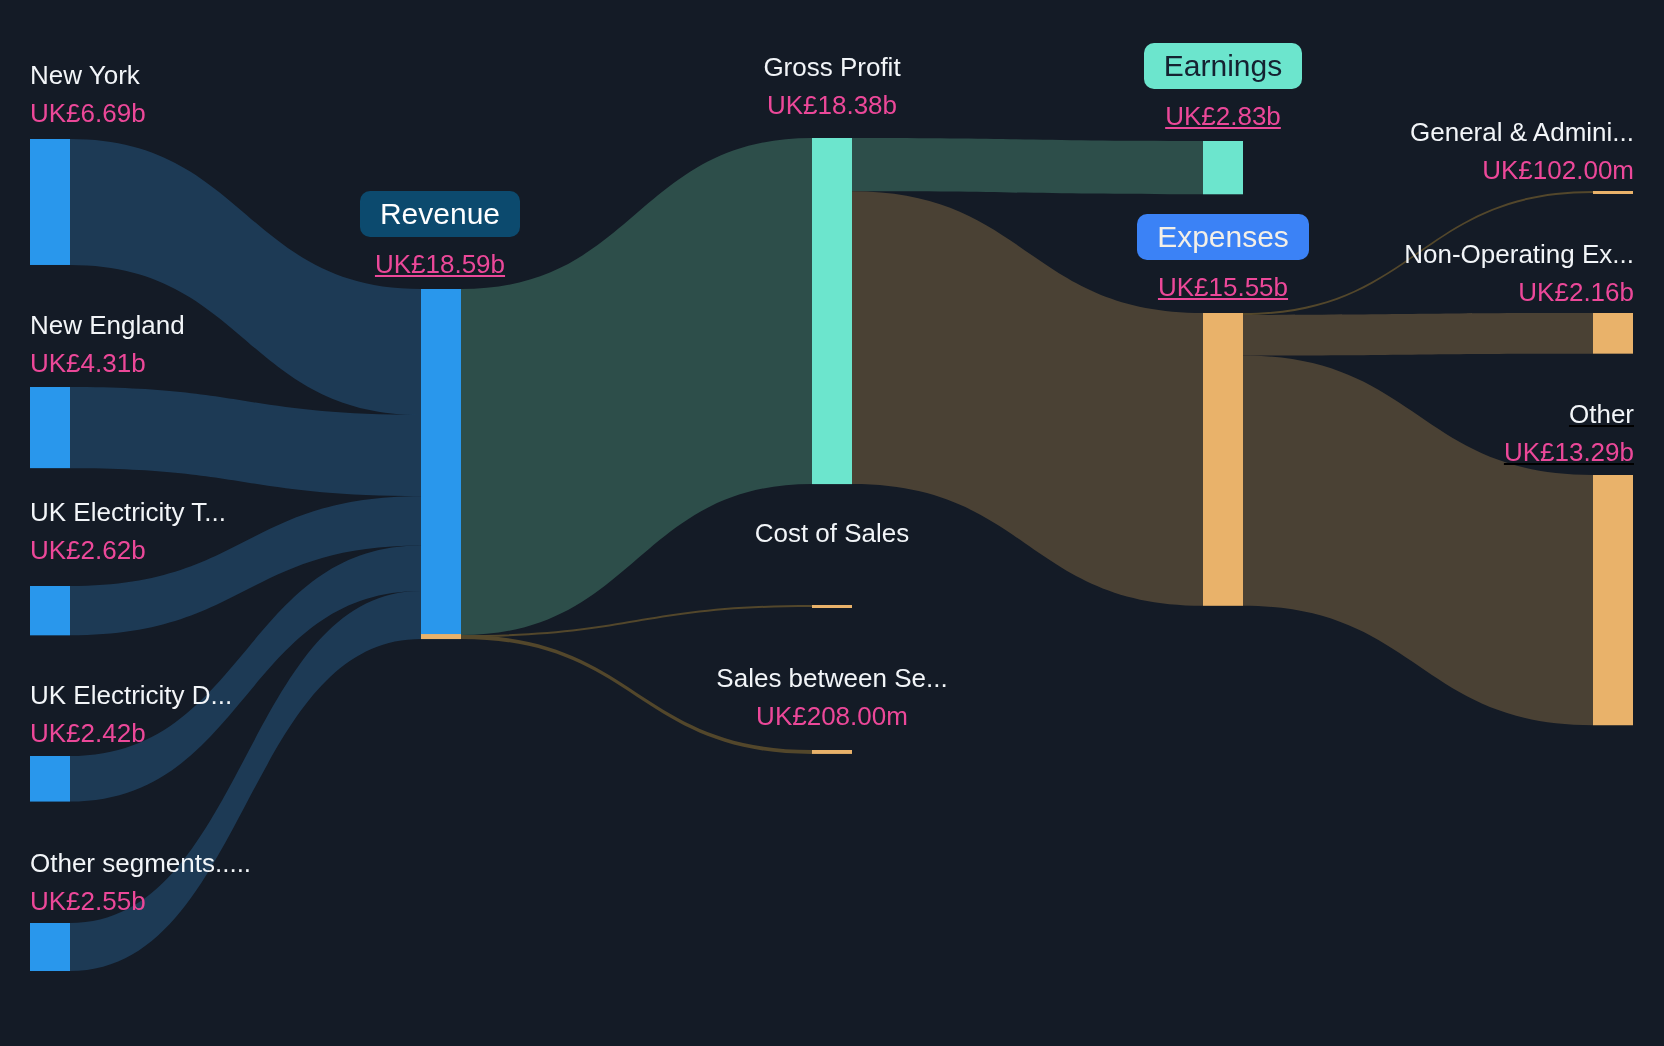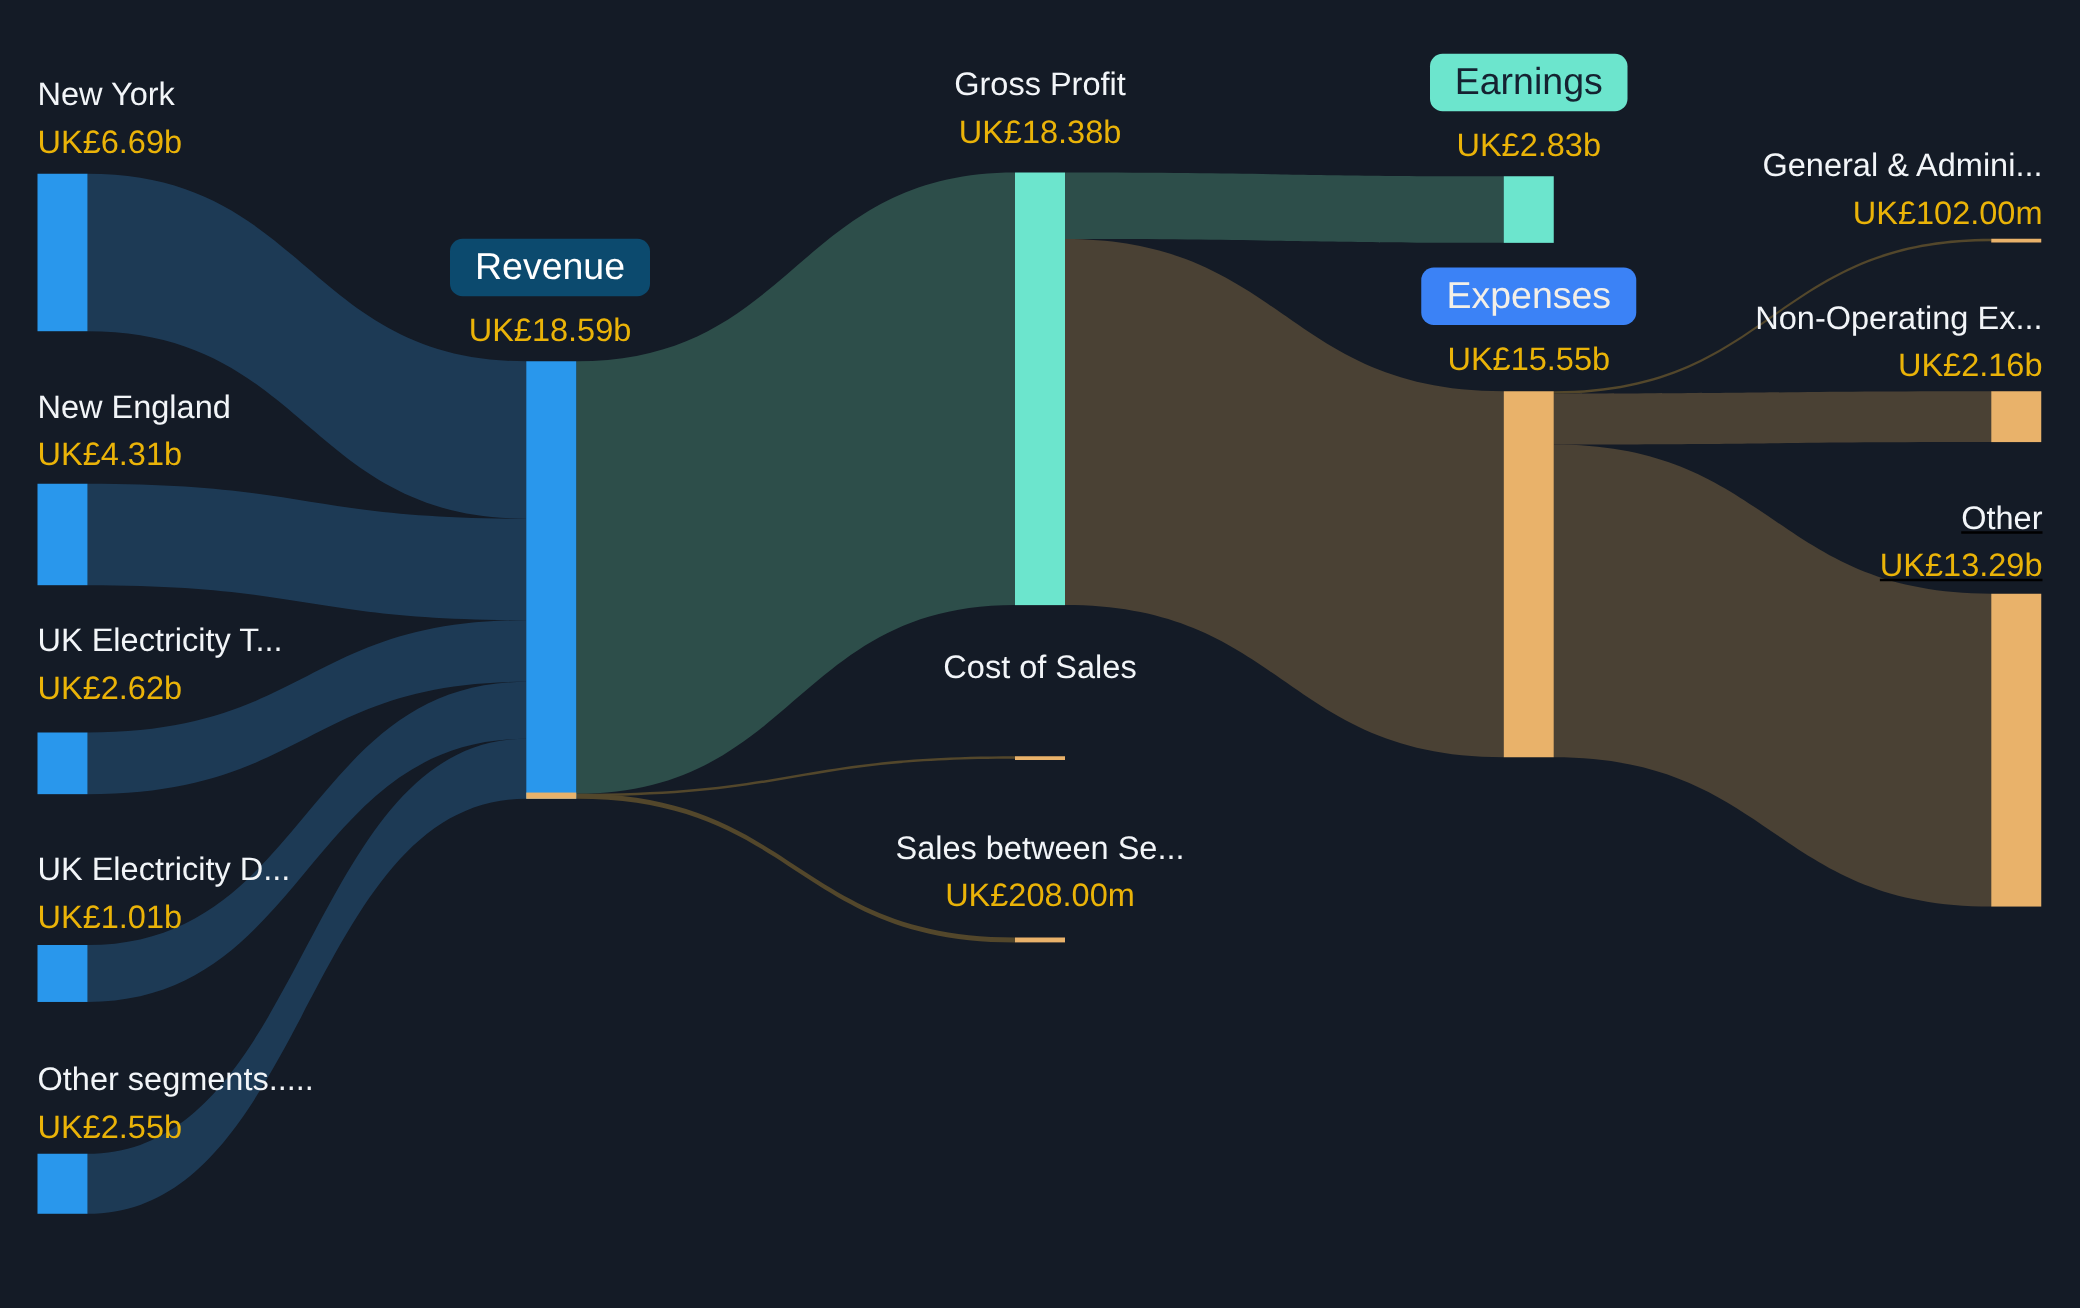--- a/index.html
+++ b/index.html
@@ -6,33 +6,33 @@
   body{
     width:1664px;height:1046px;
     background:#141b26;
     overflow:hidden;
     font-family:"Liberation Sans", sans-serif;
   }
   .stage{position:relative;width:1664px;height:742px;}
   #sankey-svg{position:absolute;left:0;top:0;}
   .lbl{position:absolute;font-size:26px;line-height:30px;white-space:nowrap;}
   .lbl .name{color:#f2f5f8;}
-  .lbl .val{color:#eab308;margin-top:8px;}
+  .lbl .val{color:#ec4899;margin-top:8px;}
   .center{width:400px;text-align:center;}
   .rightal{width:400px;text-align:right;}
   .badge{
     display:inline-block;
     padding:8px 20px;
     border-radius:10px;
     font-size:30px;line-height:30px;
   }
   .badge-revenue{background:#0c4a6e;color:#ffffff;}
   .badge-earnings{background:#6ce5cd;color:#152231;}
   .badge-expenses{background:#3b82f6;color:#f3efe7;}
-  .badge-group .val{margin-top:12px;}
+  .badge-group .val{margin-top:12px;text-decoration:underline;}
 </style>
 </head>
 <body>
 
 <div class="stage">
   <svg id="sankey-svg" width="1664" height="1046" viewBox="0 0 1664 1046">
       <path d="M 70 139 C 245.5 139 245.5 289 421 289 L 421 414.9727 C 245.5 414.9727 245.5 264.9727 70 264.9727 Z" fill="#24537b" fill-opacity="0.55"></path>
       <path d="M 70 387 C 245.5 387 245.5 414.9727 421 414.9727 L 421 496.13 C 245.5 496.13 245.5 468.15729999999996 70 468.15729999999996 Z" fill="#24537b" fill-opacity="0.55"></path>
       <path d="M 70 586 C 245.5 586 245.5 496.13 421 496.13 L 421 545.4646 C 245.5 545.4646 245.5 635.3346 70 635.3346 Z" fill="#24537b" fill-opacity="0.55"></path>
       <path d="M 70 756 C 245.5 756 245.5 545.4646 421 545.4646 L 421 591.0332 C 245.5 591.0332 245.5 801.5686 70 801.5686 Z" fill="#24537b" fill-opacity="0.55"></path>
@@ -69,21 +69,21 @@
   <div class="lbl" style="left:30px;top:310px;">
     <div class="name">New England</div>
     <div class="val">UK£4.31b</div>
   </div>
   <div class="lbl" style="left:30px;top:497px;">
     <div class="name">UK Electricity T...</div>
     <div class="val">UK£2.62b</div>
   </div>
   <div class="lbl" style="left:30px;top:680px;">
     <div class="name">UK Electricity D...</div>
-    <div class="val">UK£1.01b</div>
+    <div class="val">UK£2.42b</div>
   </div>
   <div class="lbl" style="left:30px;top:848px;">
     <div class="name">Other segments.....</div>
     <div class="val">UK£2.55b</div>
   </div>
 
   <div class="lbl center badge-group" style="left:240px;top:191px;">
     <span class="badge badge-revenue">Revenue</span>
     <div class="val">UK£18.59b</div>
   </div>

